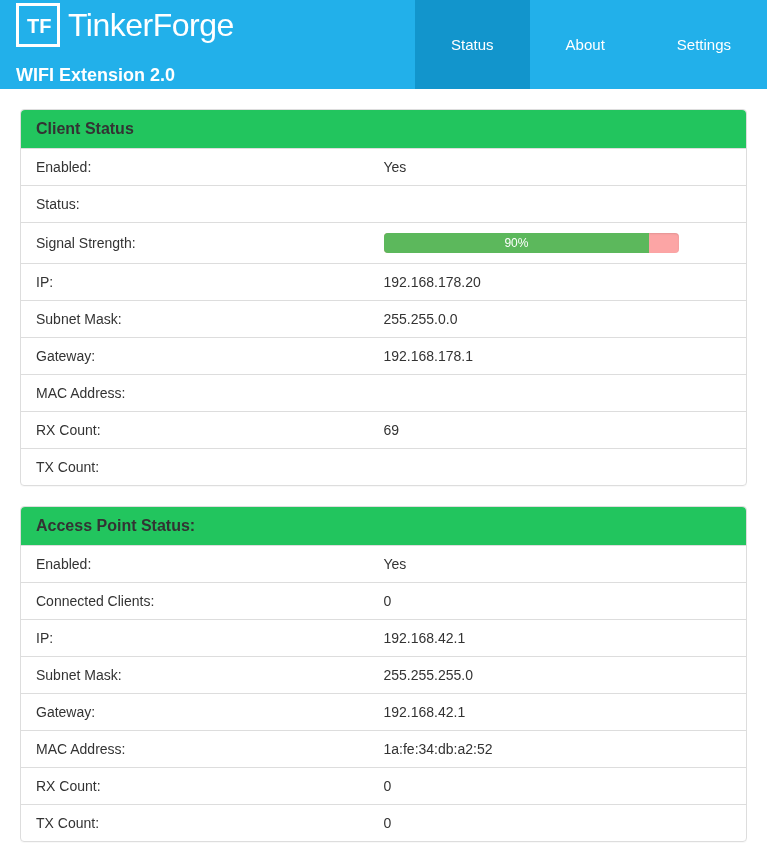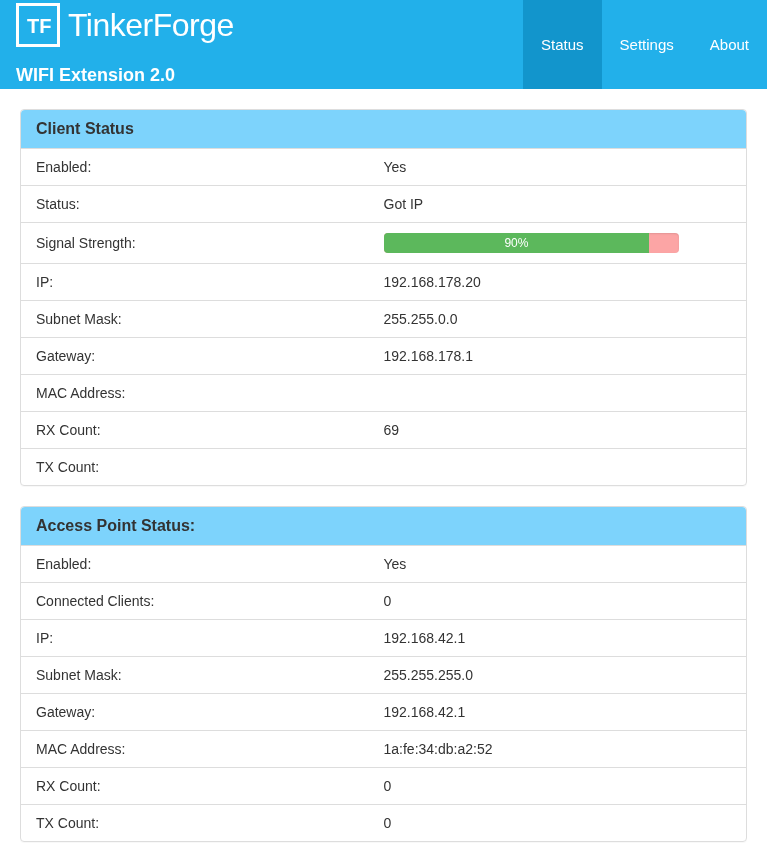--- a/index.html
+++ b/index.html
@@ -28,35 +28,35 @@
   }
   .brand-sub {
     font-size: 18px;
     font-weight: 600;
     margin-top: 18px;
   }
   .nav { display: flex; height: 89px; align-self: stretch; }
   .nav-item {
     display: flex;
     align-items: center;
-    padding: 0 18px;
+    padding: 0 36px;
     color: #fff;
     font-size: 15px;
     cursor: pointer;
   }
   .nav-item.active { background: #1295cc; }
   .container { padding: 20px; }
   .panel {
     border: 1px solid #ddd;
     border-radius: 4px;
     margin-bottom: 20px;
     box-shadow: 0 1px 1px rgba(0,0,0,0.03);
   }
   .panel-heading {
-    background: #7dd3fc;
+    background: #22c55e;
     border-bottom: 1px solid #ddd;
     border-radius: 4px 4px 0 0;
     padding: 10px 15px;
     font-size: 16px;
     font-weight: 700;
     color: #333;
   }
   .row {
     display: flex;
     border-bottom: 1px solid #ddd;
@@ -108,36 +108,35 @@
         <svg width="28" height="28" viewBox="0 0 28 28">
           <text x="3" y="22" font-family="Arial" font-size="20" font-weight="bold" fill="#fff">TF</text>
         </svg>
       </div>
       <div class="brand-name">TinkerForge</div>
     </div>
     <div class="brand-sub">WIFI Extension 2.0</div>
   </div>
   <div class="nav">
     <div class="nav-item active">Status</div>
+    <div class="nav-item">About</div>
     <div class="nav-item">Settings</div>
-    <div class="nav-item">About</div>
   </div>
 </div>
 
 <div class="container">
 
   <div class="panel">
     <div class="panel-heading">Client Status</div>
     <div class="row">
       <div class="row-label">Enabled:</div>
       <div class="row-value">Yes</div>
     </div>
     <div class="row">
       <div class="row-label">Status:</div>
-      <div class="row-value">Got IP</div>
     </div>
     <div class="row">
       <div class="row-label">Signal Strength:</div>
       <div class="row-value">
         <div class="progress">
           <div class="progress-bar" style="width:90%">90%</div>
         </div>
       </div>
     </div>
     <div class="row">

